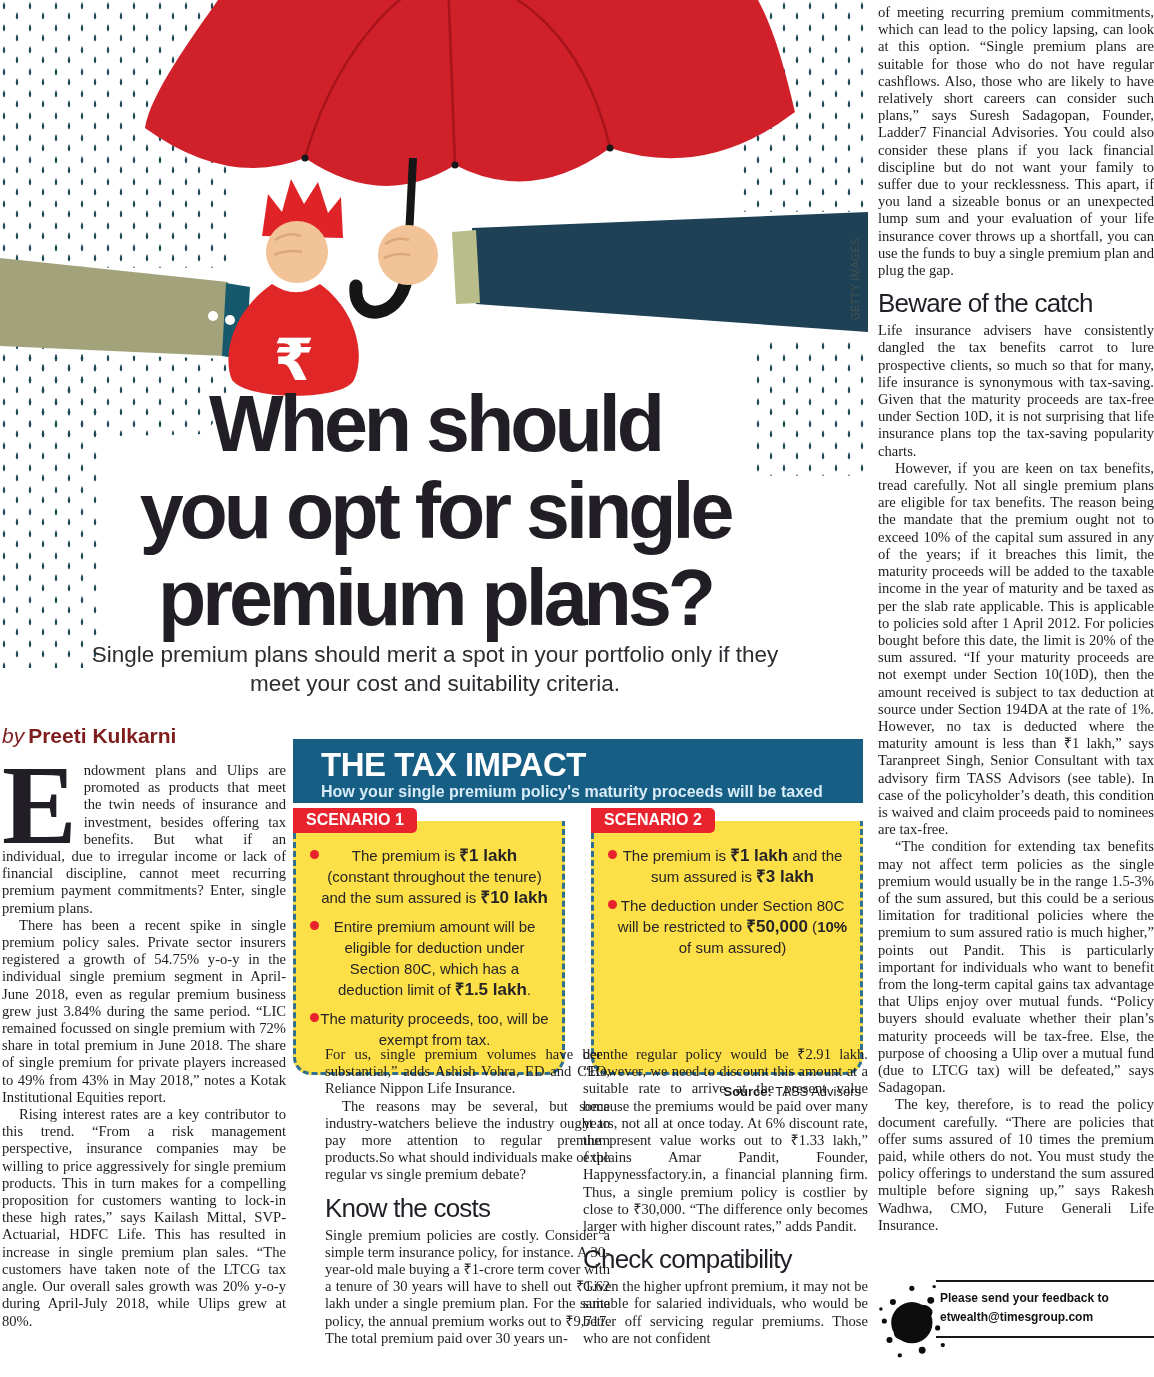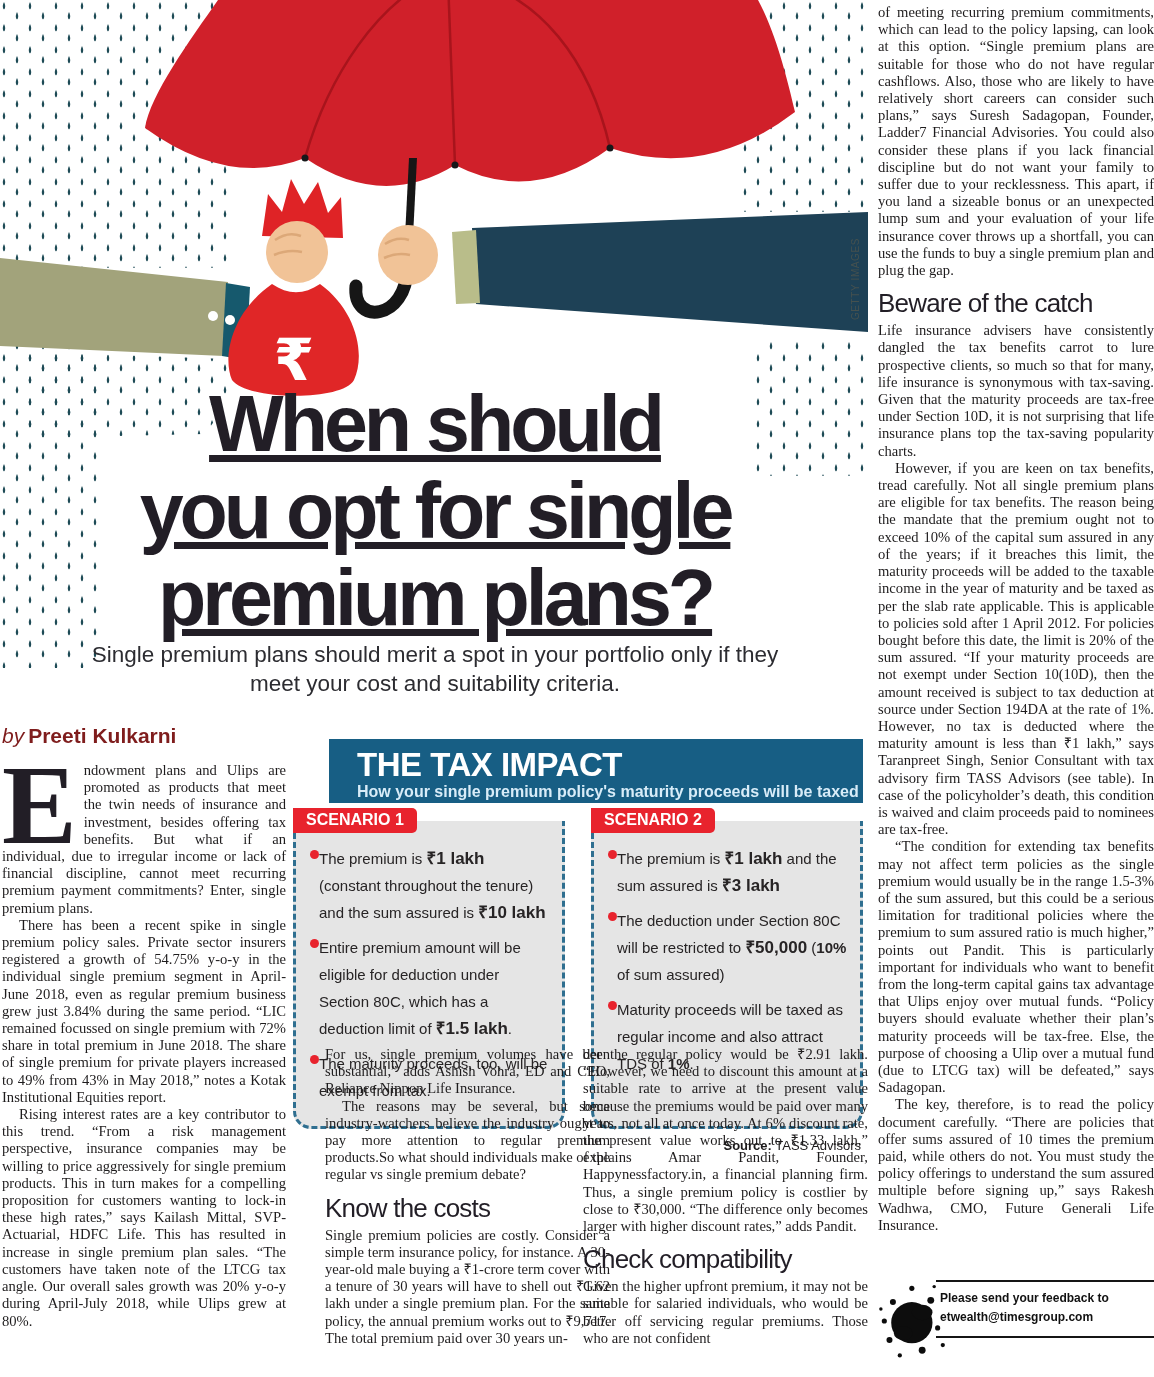--- a/index.html
+++ b/index.html
@@ -5,50 +5,50 @@
   html,body{margin:0;padding:0;background:#ffffff;}
   .page{position:relative;width:1154px;height:1377px;background:#fff;overflow:hidden;
         font-family:"Liberation Serif",serif;color:#1e1c1d;}
   
   .hero{position:absolute;left:0;top:0;width:868px;height:720px;pointer-events:none;}
   .credit{position:absolute;left:850px;top:238px;writing-mode:vertical-rl;transform:rotate(180deg);
           font-family:"Liberation Sans",sans-serif;font-size:10px;letter-spacing:.6px;color:#45514f;}
   
   .headline{position:absolute;left:40px;top:380px;width:790px;margin:0;text-align:center;
             font-family:"Liberation Sans",sans-serif;font-weight:700;font-size:79px;line-height:87px;
-            letter-spacing:-4px;color:#221e26;text-decoration:underline;}
+            letter-spacing:-4px;color:#221e26;}
   .deck{position:absolute;left:90px;top:640px;width:690px;margin:0;text-align:center;
         font-family:"Liberation Sans",sans-serif;font-size:22.5px;line-height:29px;color:#2c2c31;}
   .byline{position:absolute;left:2px;top:724px;font-family:"Liberation Sans",sans-serif;font-size:21px;color:#7f1d1d;}
   .byline em{font-style:italic;font-weight:400;margin-right:4px;}
   .byline strong{font-weight:700;}
   
   .col{position:absolute;font-size:14.6px;line-height:17.2px;text-align:justify;}
   .col p{margin:0;}
   .col p.indent{text-indent:17px;}
   .col1{left:2px;top:762px;width:284px;}
   .col2{left:293px;top:1046px;width:285px;margin-left:32px;}
   .col3{left:583px;top:1046px;width:285px;}
   .col4{left:878px;top:4px;width:276px;}
   .dropcap{float:left;font-family:"Liberation Serif",serif;font-weight:700;font-size:112px;line-height:86px;
            padding:0 7px 0 0;color:#221e26;}
   .subhead{font-family:"Liberation Sans",sans-serif;font-weight:400;font-size:26px;line-height:28px;
            letter-spacing:-0.8px;color:#221e26;margin:10px 0 5px 0;text-align:left;}
   
   .taxbox{position:absolute;left:293px;top:739px;width:570px;font-family:"Liberation Sans",sans-serif;}
-  .taxhead{background:#175e84;color:#fff;height:64px;padding:9px 0 0 28px;box-sizing:border-box;margin-left:36px;}
+  .taxhead{background:#175e84;color:#fff;height:64px;padding:9px 0 0 28px;box-sizing:border-box;}
   .taxhead h2{margin:0;font-size:33px;line-height:34px;font-weight:700;letter-spacing:-0.5px;}
   .taxhead p{margin:0;font-size:16px;line-height:19px;font-weight:700;color:#d8ecf8;}
   .scenarios{display:flex;gap:26px;margin-top:18px;align-items:stretch;}
-  .scenario{position:relative;flex:1;background:#e5e5e5;border:3px dashed #2f6f90;border-top:none;
+  .scenario{position:relative;flex:1;background:#fde047;border:3px dashed #2f6f90;border-top:none;
             border-radius:0 0 18px 18px;padding:20px 12px 14px 14px;box-sizing:border-box;}
   .badge{position:absolute;top:-13px;left:-3px;background:#e8232d;color:#fff;font-weight:700;
          font-size:16px;padding:3px 13px 4px;border-radius:0 5px 5px 0;}
   .scenario ul{list-style:none;margin:4px 0 0 0;padding:0;}
-  .scenario li{display:flex;margin-bottom:8px;font-size:15px;line-height:27px;color:#272425;}
+  .scenario li{display:flex;margin-bottom:8px;font-size:15px;line-height:21px;color:#272425;text-align:center;}
   .dot{flex:none;width:9px;height:9px;border-radius:50%;background:#e8232d;margin-top:5px;}
   .amt{font-weight:700;font-size:17px;}
   .bld{font-weight:700;}
   .source{margin-top:9px;text-align:right;font-size:13px;color:#1c1a1b;padding-right:2px;}
   .source strong{font-weight:700;}
   
   .feedback{position:absolute;left:878px;top:1280px;width:276px;height:90px;font-family:"Liberation Sans",sans-serif;}
   .splat{position:absolute;left:-4px;top:-4px;width:86px;height:90px;}
   .fb-text{margin-left:58px;border-top:2px solid #151515;border-bottom:2px solid #151515;
            padding:7px 8px 9px 4px;font-size:12px;line-height:19px;font-weight:700;color:#111;}
@@ -144,24 +144,20 @@
       <div class="scenario">
         <div class="badge">SCENARIO 2</div>
         <ul>
           <li>
               <span class="dot"></span>
               <span><span>The premium is </span><span class="amt">₹1 lakh</span><span> and the sum assured is </span><span class="amt">₹3 lakh</span></span>
             </li>
           <li>
               <span class="dot"></span>
               <span><span>The deduction under Section 80C will be restricted to </span><span class="amt">₹50,000</span><span> (</span><span class="bld">10%</span><span> of sum assured)</span></span>
-            </li>
-          <li>
-              <span class="dot"></span>
-              <span><span>Maturity proceeds will be taxed as regular income and also attract TDS of </span><span class="bld">1%</span><span>.</span></span>
             </li>
         </ul>
       </div>
     </div>
     <div class="source"><strong>Source:</strong><span> TASS Advisors</span></div>
   </section>
 
   <div class="col col2">
     <p>For us, single premium volumes have been substantial,” adds Ashish Vohra, ED and CEO, Reliance Nippon Life Insurance.</p>
     <p class="indent">The reasons may be several, but some industry-watchers believe the industry ought to pay more attention to regular premium products.So what should individuals make of the regular vs single premium debate?</p>

